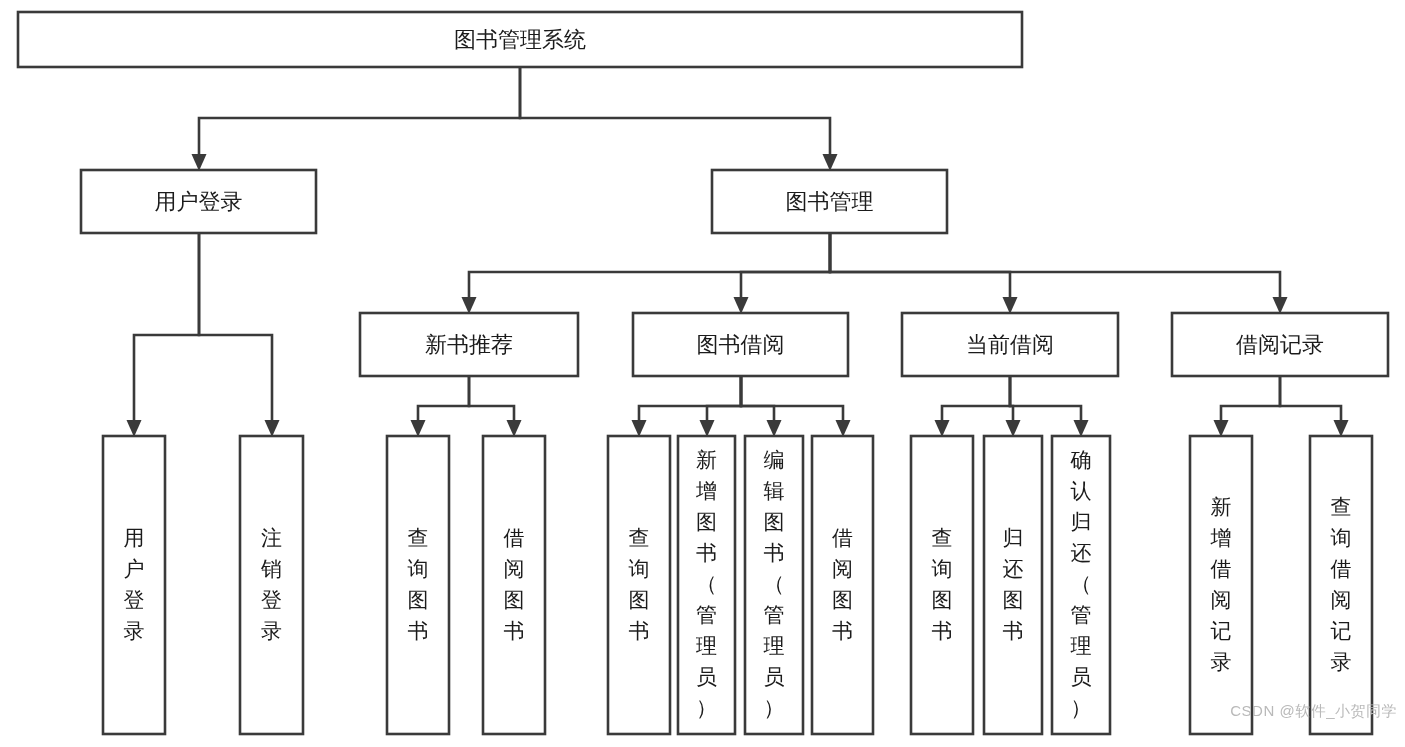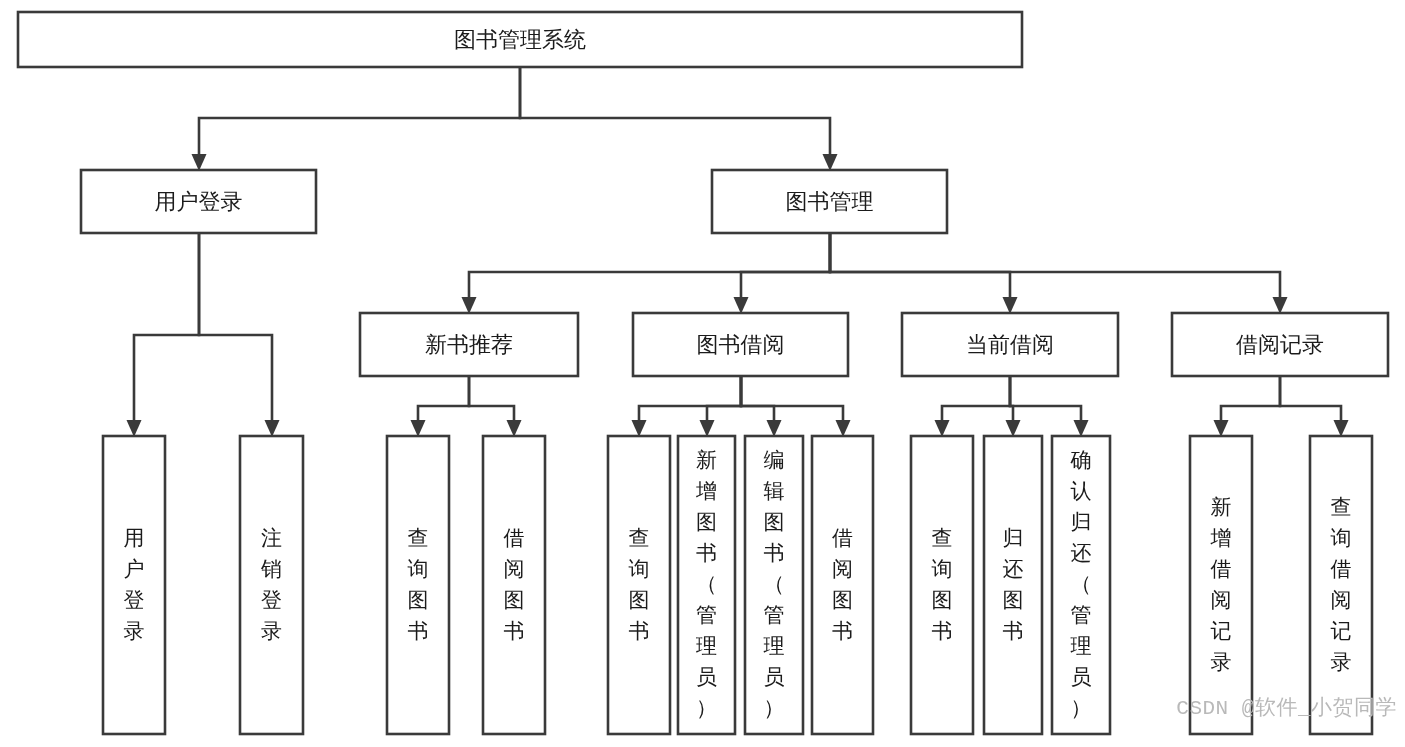--- a/index.html
+++ b/index.html
@@ -53,22 +53,22 @@
   .node-label-vertical {
     fill: #1b1b1b;
     font-family: "DejaVu Sans", "Liberation Sans", sans-serif;
     font-size: 21px;
     text-anchor: middle;
   }
   .watermark-text {
     position: absolute;
     right: 8px;
     bottom: 4px;
-    font-family: Liberation Mono, monospace;
-    font-size: 21px;
+    font-family: Liberation Sans, sans-serif;
+    font-size: 15px;
     color: #b9b9b9;
     letter-spacing: 0.5px;
     white-space: nowrap;
     user-select: none;
   }
 </style>
 </head>
 <body>
 
 <div id="diagram-root">

